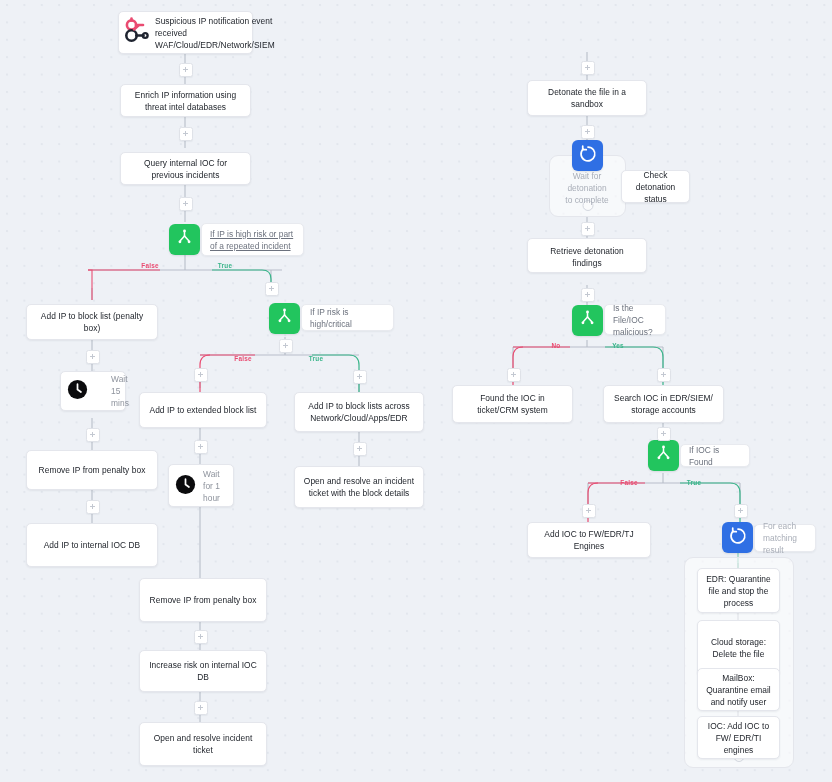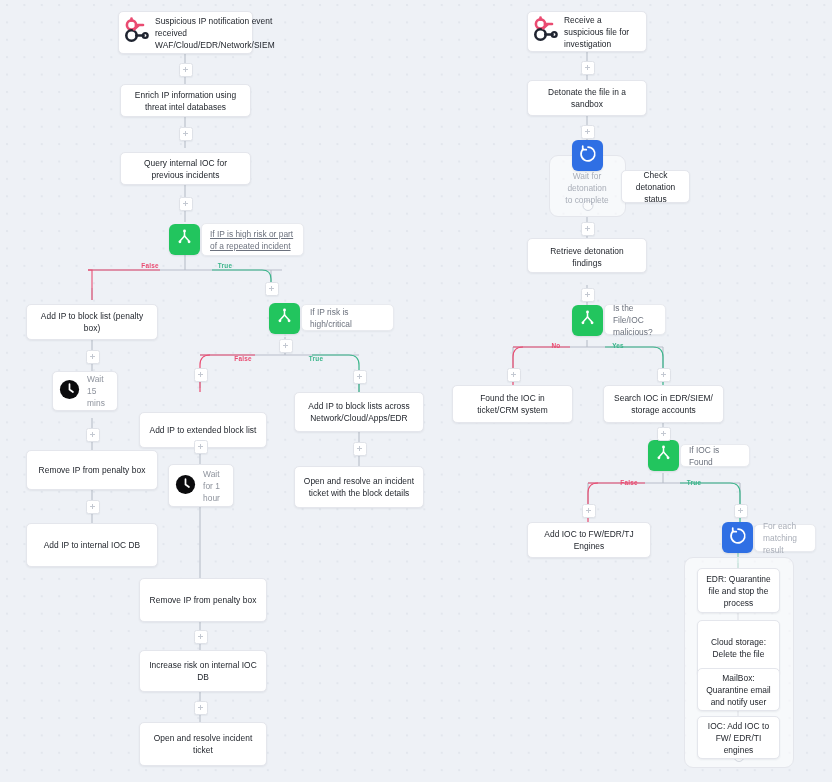--- a/index.html
+++ b/index.html
@@ -232,39 +232,39 @@
     </span>
   </div>
   <div class="oplabel" style="left:301px;top:304px;width:93px;height:27px;">
     <span class="txt">If IP risk is high/critical</span>
   </div>
 
   <div class="node" style="left:26px;top:304px;width:132px;height:36px;">
     <span class="txt">Add IP to block list (penalty box)</span>
   </div>
 
-  <div class="node wait" style="left:52px;top:371px;width:66px;height:40px;">
+  <div class="node wait" style="left:60px;top:371px;width:66px;height:40px;gap:16px;">
     <span class="clock">
       <svg width="23" height="23" viewBox="0 0 24 24">
         <circle cx="12" cy="12" r="10" fill="#0b0b0d"></circle>
         <path d="M12 6.4 L12 12 L15.6 14.6" stroke="#ffffff" stroke-width="1.8" fill="none" stroke-linecap="round"></path>
       </svg>
     </span>
     <span class="txt">Wait 15 mins</span>
   </div>
 
   <div class="node" style="left:26px;top:450px;width:132px;height:40px;">
     <span class="txt">Remove IP from penalty box</span>
   </div>
 
   <div class="node" style="left:26px;top:523px;width:132px;height:44px;">
     <span class="txt">Add IP to internal IOC DB</span>
   </div>
 
-  <div class="node" style="left:139px;top:412px;width:128px;height:36px;">
+  <div class="node" style="left:139px;top:392px;width:128px;height:36px;">
     <span class="txt">Add IP to extended block list</span>
   </div>
 
   <div class="node wait" style="left:168px;top:464px;width:66px;height:43px;">
     <span class="clock">
       <svg width="23" height="23" viewBox="0 0 24 24">
         <circle cx="12" cy="12" r="10" fill="#0b0b0d"></circle>
         <path d="M12 6.4 L12 12 L15.6 14.6" stroke="#ffffff" stroke-width="1.8" fill="none" stroke-linecap="round"></path>
       </svg>
     </span>
@@ -284,36 +284,20 @@
   </div>
 
   <div class="node" style="left:294px;top:392px;width:130px;height:40px;">
     <span class="txt">Add IP to block lists across Network/Cloud/Apps/EDR</span>
   </div>
 
   <div class="node" style="left:294px;top:466px;width:130px;height:42px;">
     <span class="txt">Open and resolve an incident ticket with the block details</span>
   </div>
 
-  <div class="node trigger" style="left:527px;top:11px;width:120px;height:41px;">
-    <span class="logo">
-      <svg width="30" height="28" viewBox="0 0 30 28">
-        <g fill="none" stroke-linecap="round">
-          <circle cx="9.5" cy="8" r="4.6" stroke="#ea4b71" stroke-width="2.6"></circle>
-          <circle cx="9.5" cy="18.5" r="5.2" stroke="#1f2430" stroke-width="2.6"></circle>
-          <path d="M9.5 3.4 L9.5 1.5" stroke="#ea4b71" stroke-width="2.6"></path>
-          <path d="M14 8 L21 8" stroke="#ea4b71" stroke-width="2.6"></path>
-          <path d="M14.3 18.5 L21.5 18.5" stroke="#1f2430" stroke-width="2.6"></path>
-          <circle cx="23.2" cy="18.5" r="2.4" stroke="#1f2430" stroke-width="2.4"></circle>
-          <path d="M12 12.5 L16.5 8.6" stroke="#ea4b71" stroke-width="2.4"></path>
-        </g>
-      </svg>
-    </span>
-    <span class="txt">Receive a suspicious file for investigation</span>
-  </div>
 
   <div class="node" style="left:527px;top:80px;width:120px;height:36px;">
     <span class="txt">Detonate the file in a sandbox</span>
   </div>
 
   <div class="loopbox" style="left:549px;top:155px;width:77px;height:62px;">
     <span class="endcircle"></span>
   </div>
   <div class="opnode loop" style="left:572px;top:140px;">
     <span>

